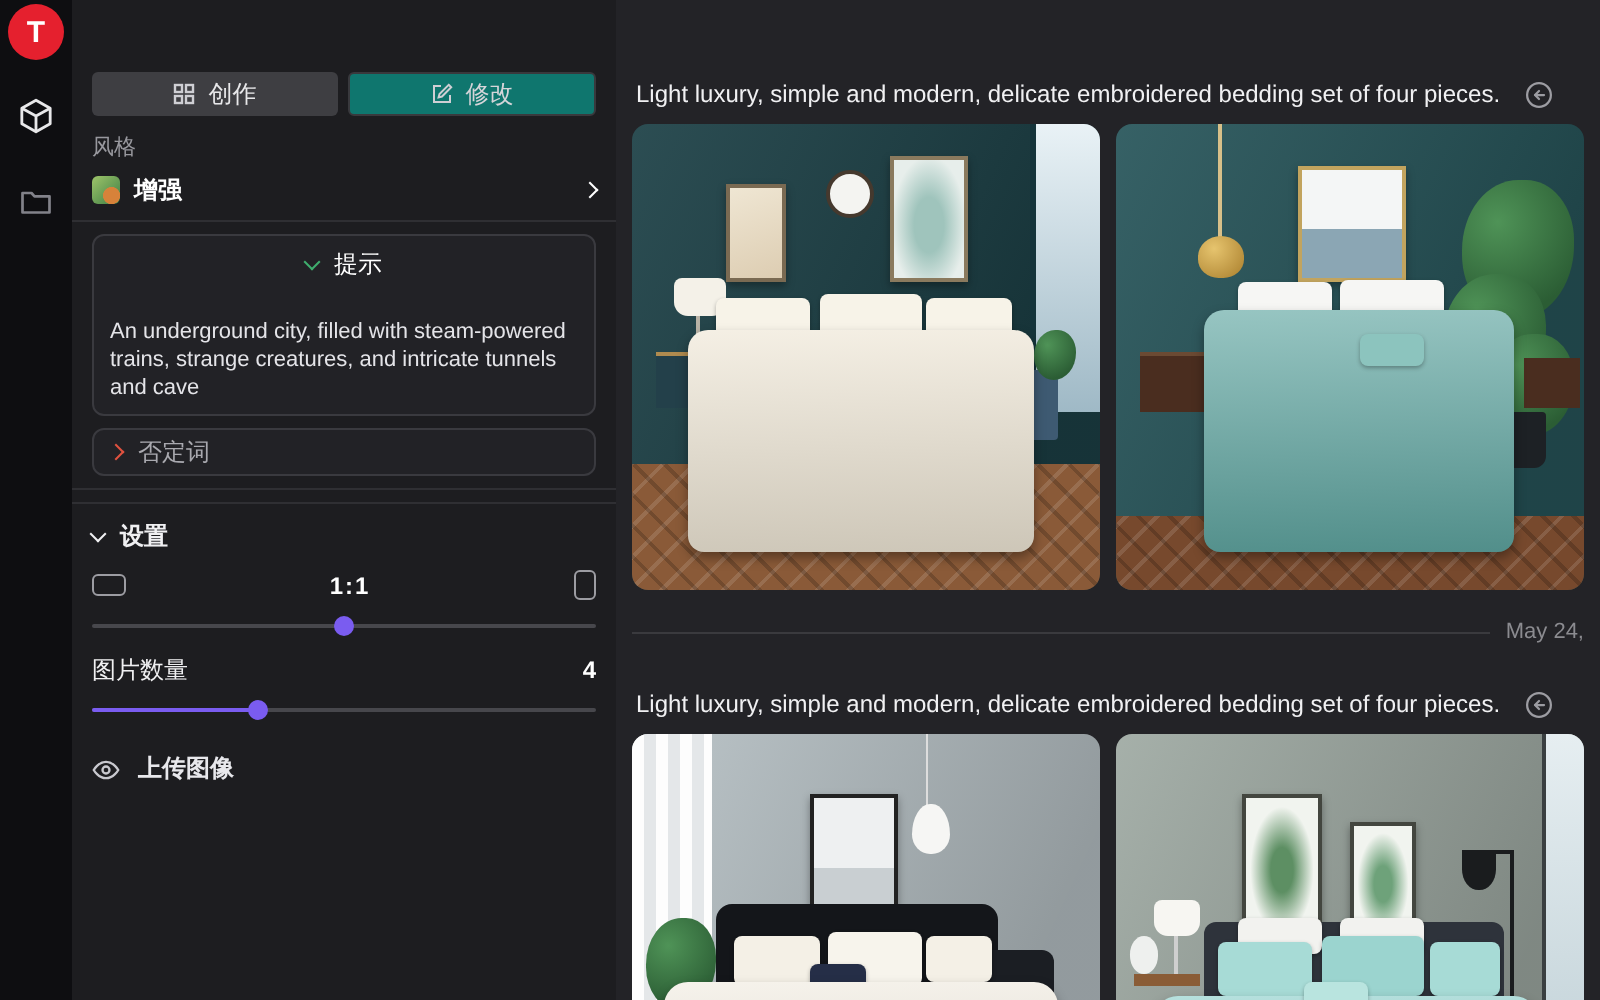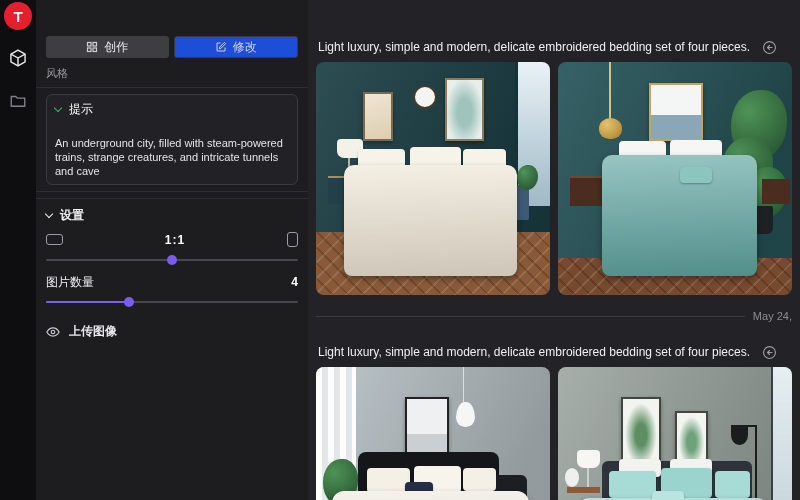--- a/index.html
+++ b/index.html
@@ -19,41 +19,41 @@
   .rail-icon { margin-top:18px; color:#e8e8ea; cursor:pointer; display:flex; }
   .rail-icon.dim { color:#82828a; margin-top:24px; }
 
   
   .panel { position:absolute; left:36px; top:0; bottom:0; width:272px; background:#1d1d20;
            padding:36px 10px 0; }
   .tabs { display:flex; gap:5px; }
   .tab { flex:1; height:22px; display:flex; align-items:center; justify-content:center; gap:6px;
          font-size:12px; color:#e8e8ea; border-radius:3px; cursor:pointer; }
   .tab.active { background:#3e3e42; }
-  .tab.inactive { background:#1d4ed8; border:1px solid #39393d; color:#d5d5d9; }
+  .tab.inactive { background:#0f766e; border:1px solid #39393d; color:#d5d5d9; }
   .tab svg { color:#cfcfd4; }
 
   .section-label { margin-top:8px; font-size:11px; color:#98989e; }
   .style-row { margin-top:5px; height:18px; display:flex; align-items:center; gap:7px;
                color:#fff; font-size:12px; font-weight:bold; cursor:pointer; }
   .thumb { width:14px; height:14px; border-radius:3px;
            background:
              radial-gradient(circle at 70% 70%, #d7823a 0 30%, transparent 32%),
              linear-gradient(135deg,#9fc56a,#3c7d44); }
   .chev { width:6px; height:6px; border-right:1.5px solid currentColor;
           border-bottom:1.5px solid currentColor; display:inline-block; flex:none; }
   .chev.right { transform:rotate(-45deg); }
   .chev.down  { transform:rotate(45deg); margin-top:-3px; }
   .ml-auto { margin-left:auto; }
 
   .divider { height:1px; background:#2f2f33; margin:6px -10px 0; }
 
   .box { margin-top:6px; border:1px solid #3a3a3f; border-radius:6px; background:#222226;
          padding:6px 8px; }
-  .box-header { display:flex; align-items:center; gap:8px; font-size:12px; color:#fff; cursor:pointer; }
+  .box-header { display:flex; align-items:center; gap:8px; font-size:12px; color:#fff; cursor:pointer;justify-content:center; }
   .prompt-text { margin-top:18px; font-size:11px; line-height:14px; color:#e4e4e8; }
   .neg-box { margin-top:6px; border:1px solid #3a3a3f; border-radius:6px; background:#222226;
              height:24px; display:flex; align-items:center; gap:8px; padding:0 8px;
              color:#a9a9af; font-size:12px; cursor:pointer; }
 
   .upload-row { height:22px; margin-top:2px; display:flex; align-items:center; gap:8px;
                 color:#f0f0f2; font-size:12px; font-weight:bold; cursor:pointer; }
   .upload-row svg { color:#d8d8dc; }
 
   .settings-header { margin-top:8px; display:flex; align-items:center; gap:8px;
@@ -157,31 +157,40 @@
         <svg width="12" height="12" viewBox="0 0 24 24" fill="none" stroke="currentColor" stroke-width="2">
           <path d="M11 4H4v16h16v-7"></path>
             <path d="M18.7 2.8l2.5 2.5L12 14.5l-3.4.9.9-3.4z"></path>
         </svg>
       </span>
       <span>修改</span>
     </div>
   </div>
 
   <div class="section-label">风格</div>
+  <div class="style-row">
+    <span class="thumb"></span>
+    <span>增强</span>
+    <span class="chev right ml-auto" style="color:#fff;"></span>
+  </div>
 
   <div class="divider"></div>
 
   <div class="box">
     <div class="box-header">
       <span class="chev down" style="color:var(--chev-green,#3fae6e);"></span>
       <span>提示</span>
     </div>
     <div class="prompt-text">An underground city, filled with steam-powered trains, strange creatures, and intricate tunnels and cave</div>
   </div>
 
+  <div class="neg-box">
+    <span class="chev right" style="color:var(--chev-red,#e0523f);"></span>
+    <span>否定词</span>
+  </div>
 
   <div class="divider"></div>
 
 
   <div class="divider"></div>
 
   <div class="settings-header">
     <span class="chev down" style="color:#f0f0f2;"></span>
     <span>设置</span>
   </div>

